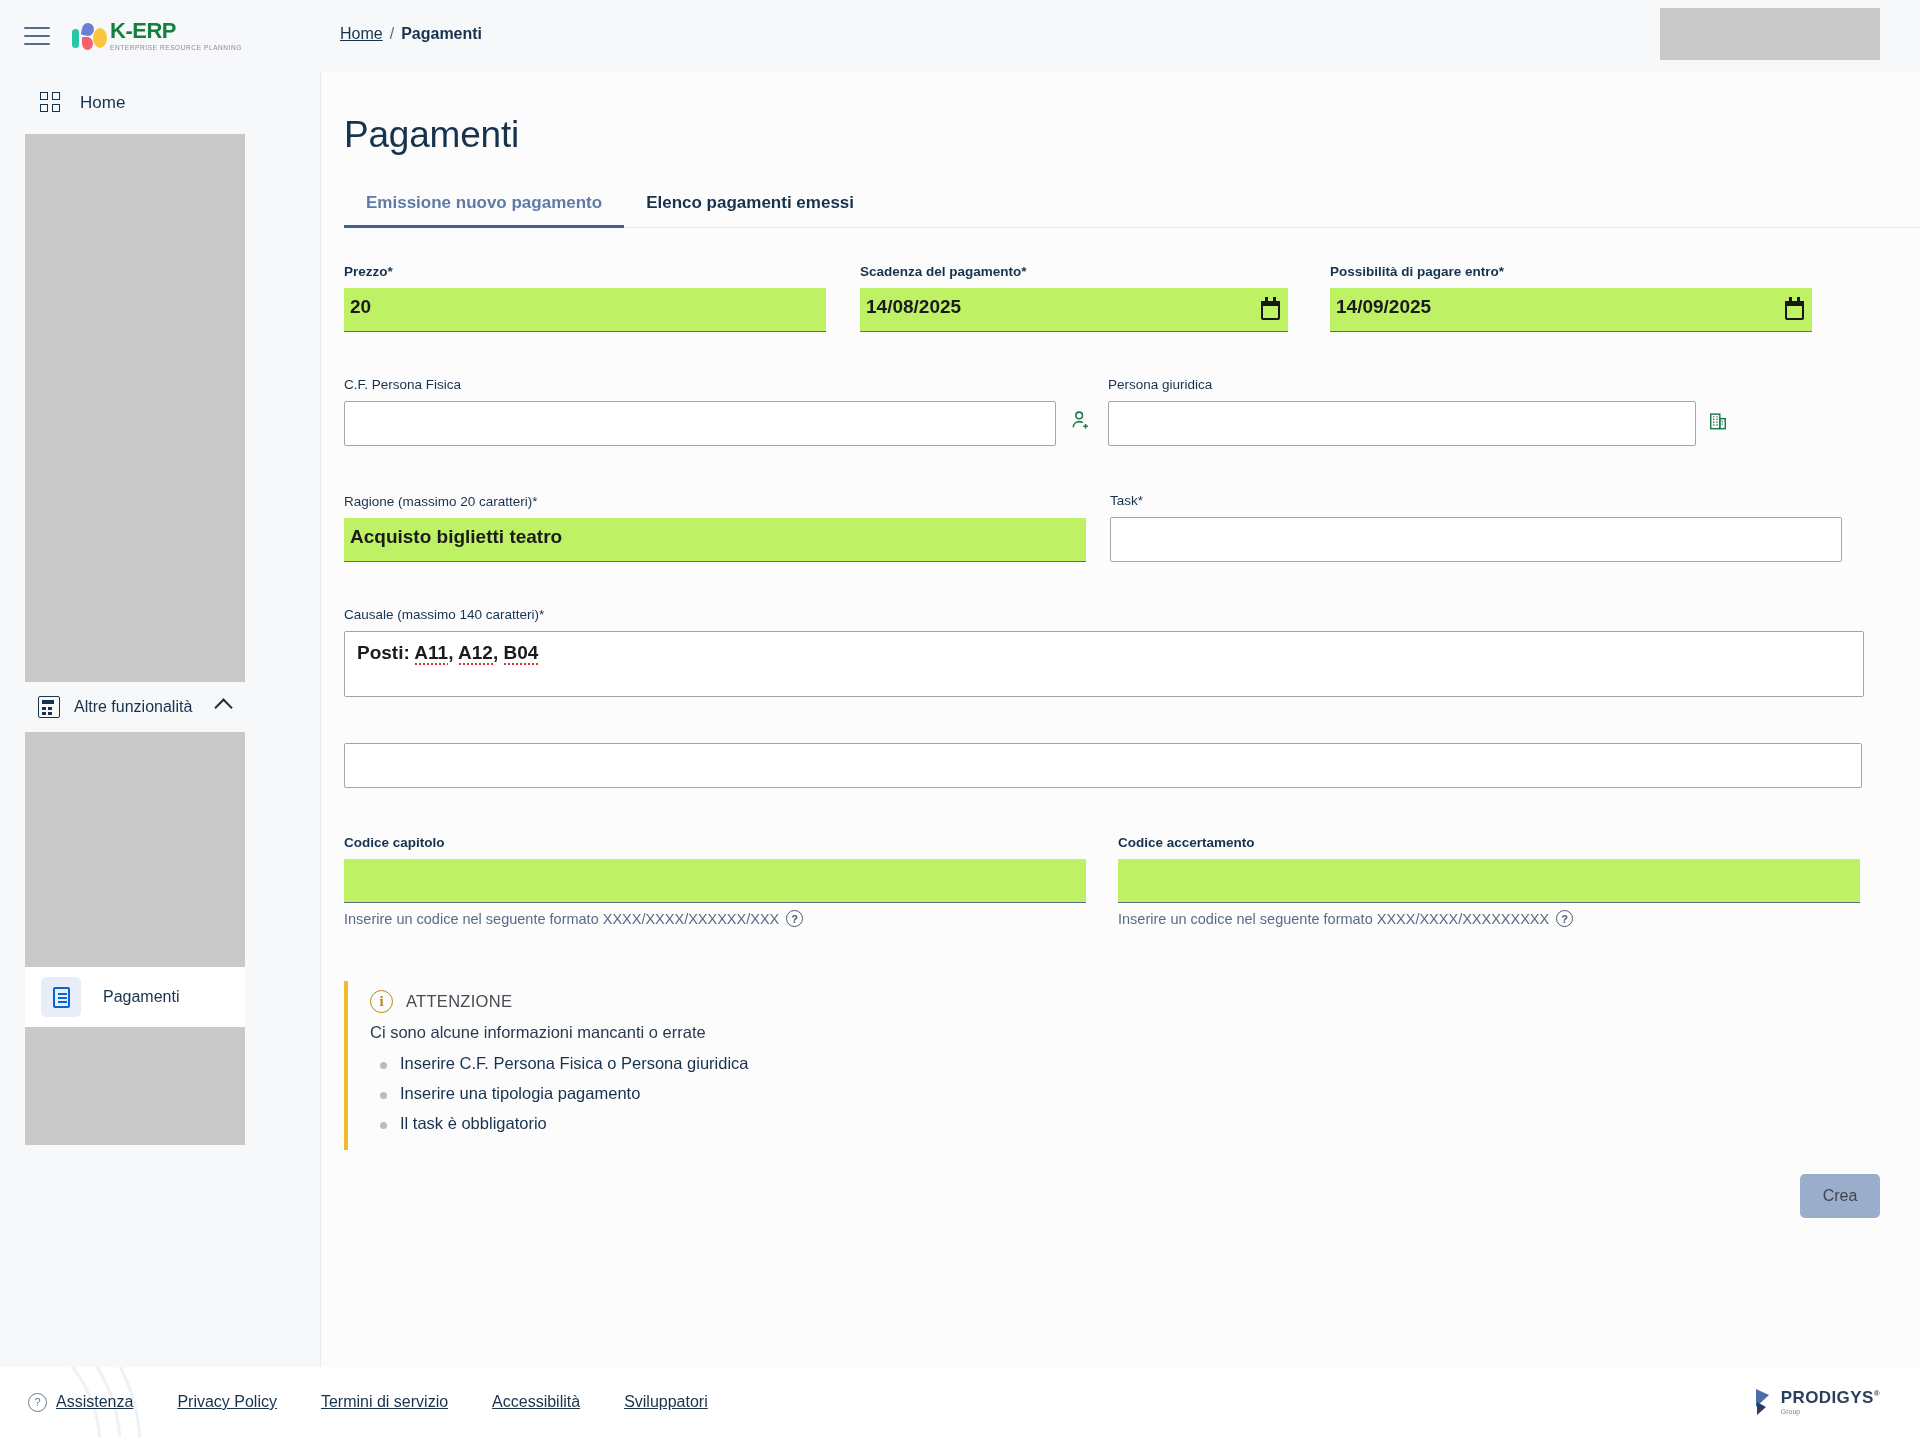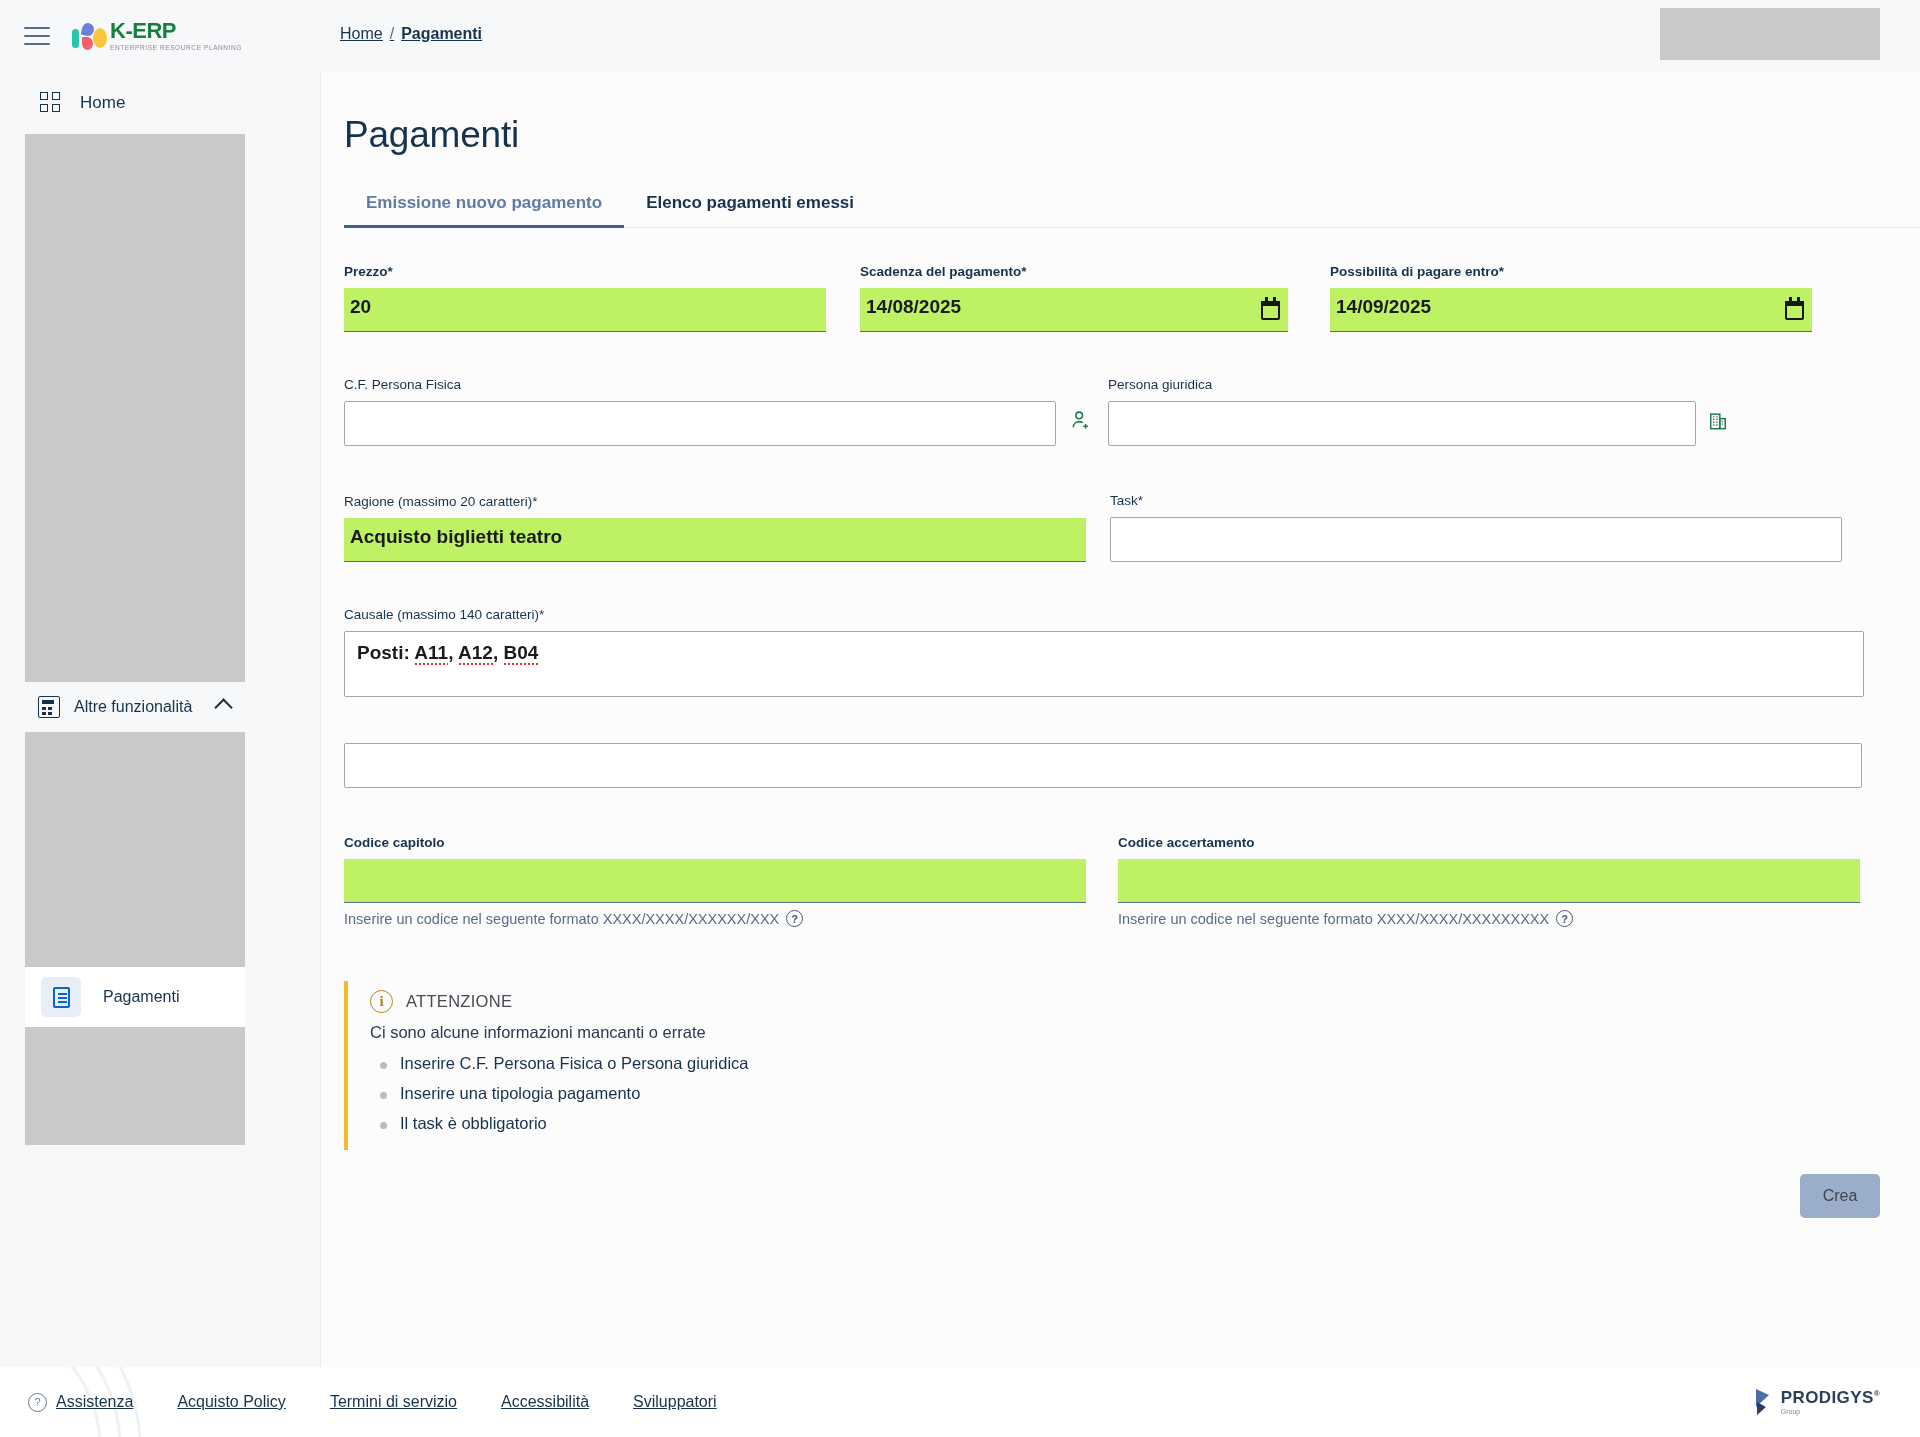--- a/index.html
+++ b/index.html
@@ -25,21 +25,21 @@
   .logo-wrap { display: flex; align-items: flex-end; gap: 4px; }
   .logo-mark { position: relative; width: 34px; height: 30px; }
   .logo-mark .d1 { position: absolute; left: 0; top: 7px; width: 7px; height: 19px; background: #26c6a6; border-radius: 4px; }
   .logo-mark .d2 { position: absolute; left: 10px; top: 1px; width: 12px; height: 13px; background: #6b7fd7; border-radius: 50% 50% 50% 10%; transform: rotate(12deg);}
   .logo-mark .d3 { position: absolute; left: 10px; top: 15px; width: 11px; height: 13px; background: #f4616a; border-radius: 0 50% 50% 50%; }
   .logo-mark .d4 { position: absolute; left: 21px; top: 6px; width: 14px; height: 20px; background: #fbc63f; border-radius: 50%; }
   .logo-text { display: flex; flex-direction: column; line-height: 1; }
   .logo-title { font-size: 22px; font-weight: 700; color: #15803d; letter-spacing: -0.5px; font-family: "Liberation Sans", sans-serif; }
   .logo-sub { font-size: 6.5px; color: #8b8b94; letter-spacing: 0.6px; margin-top: 3px; }
 
-  .breadcrumb { position: absolute; left: 340px; top: 25px; font-size: 16px; color: #17324d; text-decoration: underline; }
+  .breadcrumb { position: absolute; left: 340px; top: 25px; font-size: 16px; color: #17324d; }
   .breadcrumb a { color: #17324d; text-decoration: underline; }
   .breadcrumb .sep { color: #5b6b84; margin: 0 7px; }
   .breadcrumb .current { font-weight: 700; color: #17324d; }
 
   .topbar-placeholder {
     position: absolute; right: 40px; top: 8px; width: 220px; height: 52px;
     background: #c9c9c9;
   }
 
   
@@ -365,21 +365,21 @@
       <button class="btn-crea">Crea</button>
     </div>
   </div>
 
   <div class="footer">
     <div class="footer-links">
       <div class="assist">
         <span class="assist-q">?</span>
         <a href="#">Assistenza</a>
       </div>
-      <a href="#">Acquisto Policy</a>
+      <a href="#">Privacy Policy</a>
       <a href="#">Termini di servizio</a>
       <a href="#">Accessibilità</a>
       <a href="#">Sviluppatori</a>
     </div>
     <div class="prodigys">
       <div class="prodigys-mark"></div>
       <div class="prodigys-text">
         <div class="prodigys-name"><span>PRODIGYS</span><sup>®</sup></div>
         <div class="prodigys-grp">Group</div>
       </div>

